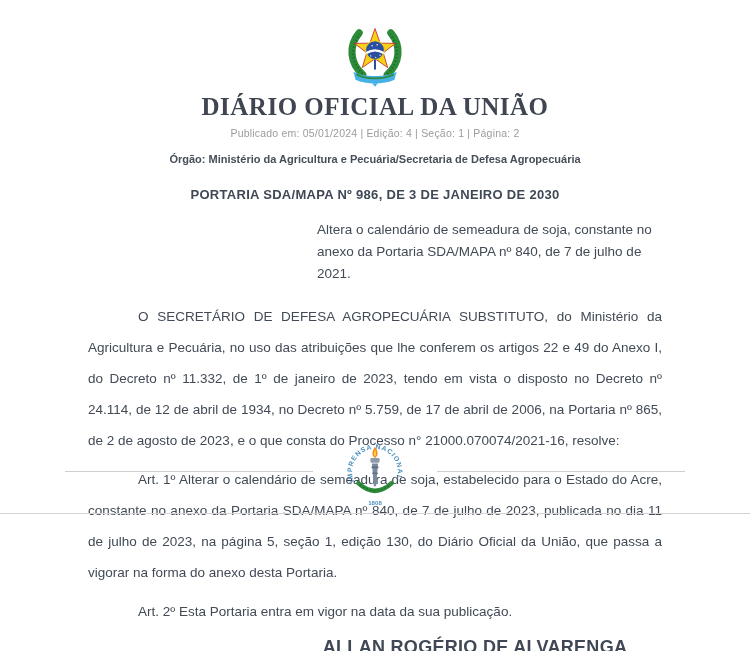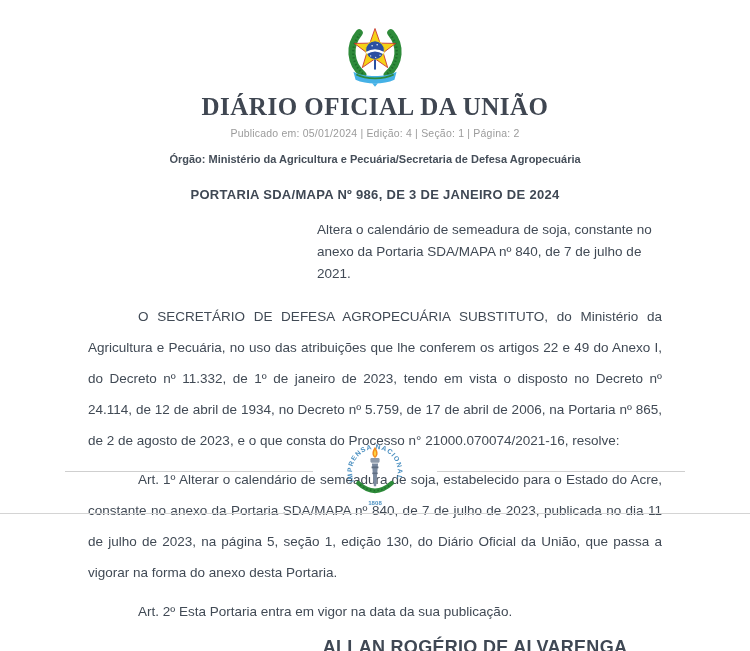--- a/index.html
+++ b/index.html
@@ -97,21 +97,21 @@
       <path d="M20,76 C35,84 65,84 80,76 L77,87 C62,94 38,94 23,87 Z" fill="#45b1e6"></path>
       <path d="M24,80 C38,87 62,87 76,80" stroke="#2e8b3a" stroke-width="2.4" fill="none"></path>
       <path d="M46,92 L50,97 L54,92 Z" fill="#45b1e6"></path>
     </svg>
     <div class="dou-title">DIÁRIO OFICIAL DA UNIÃO</div>
     <div class="pub-line">Publicado em: 05/01/2024 | Edição: 4 | Seção: 1 | Página: 2</div>
     <div class="organ-line">Órgão: Ministério da Agricultura e Pecuária/Secretaria de Defesa Agropecuária</div>
   </div>
 
   <div class="content">
-    <div class="doc-title">PORTARIA SDA/MAPA Nº 986, DE 3 DE JANEIRO DE 2024</div>
+    <div class="doc-title">PORTARIA SDA/MAPA Nº 986, DE 3 DE JANEIRO DE 2030</div>
 
     <div class="epigraph">Altera o calendário de semeadura de soja, constante no anexo da Portaria SDA/MAPA nº 840, de 7 de julho de 2021.</div>
 
     <p class="para first">O SECRETÁRIO DE DEFESA AGROPECUÁRIA SUBSTITUTO, do Ministério da Agricultura e Pecuária, no uso das atribuições que lhe conferem os artigos 22 e 49 do Anexo I, do Decreto nº 11.332, de 1º de janeiro de 2023, tendo em vista o disposto no Decreto nº 24.114, de 12 de abril de 1934, no Decreto nº 5.759, de 17 de abril de 2006, na Portaria nº 865, de 2 de agosto de 2023, e o que consta do Processo n° 21000.070074/2021-16, resolve:</p>
     <p class="para">Art. 1º Alterar o calendário de semeadura de soja, estabelecido para o Estado do Acre, constante no anexo da Portaria SDA/MAPA nº 840, de 7 de julho de 2023, publicada no dia 11 de julho de 2023, na página 5, seção 1, edição 130, do Diário Oficial da União, que passa a vigorar na forma do anexo desta Portaria.</p>
     <p class="para">Art. 2º Esta Portaria entra em vigor na data da sua publicação.</p>
 
     <div class="signature">ALLAN ROGÉRIO DE ALVARENGA</div>
 
     <div class="annex-label">ANEXO</div>

